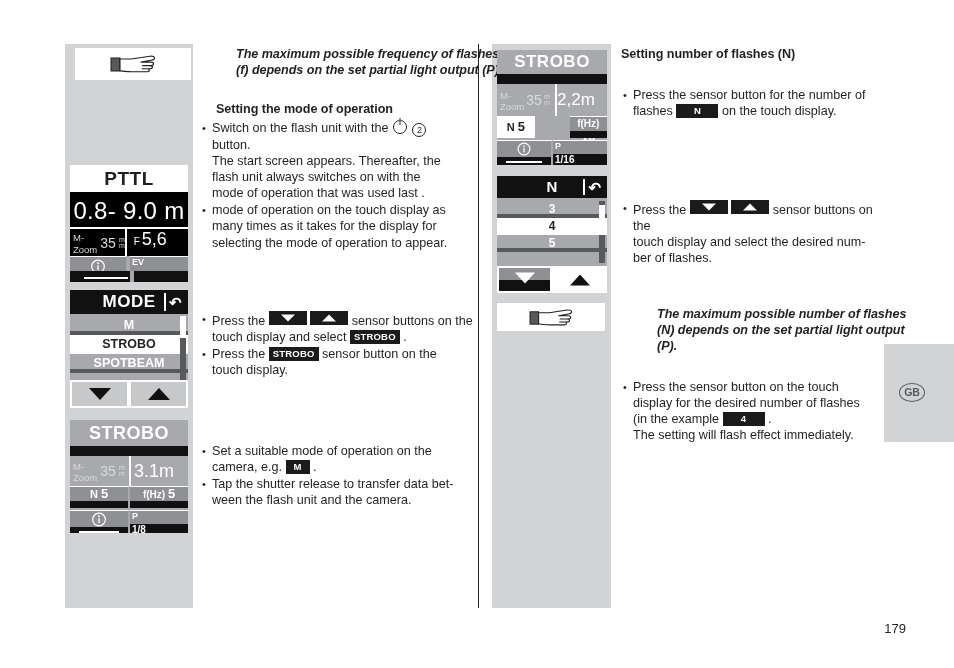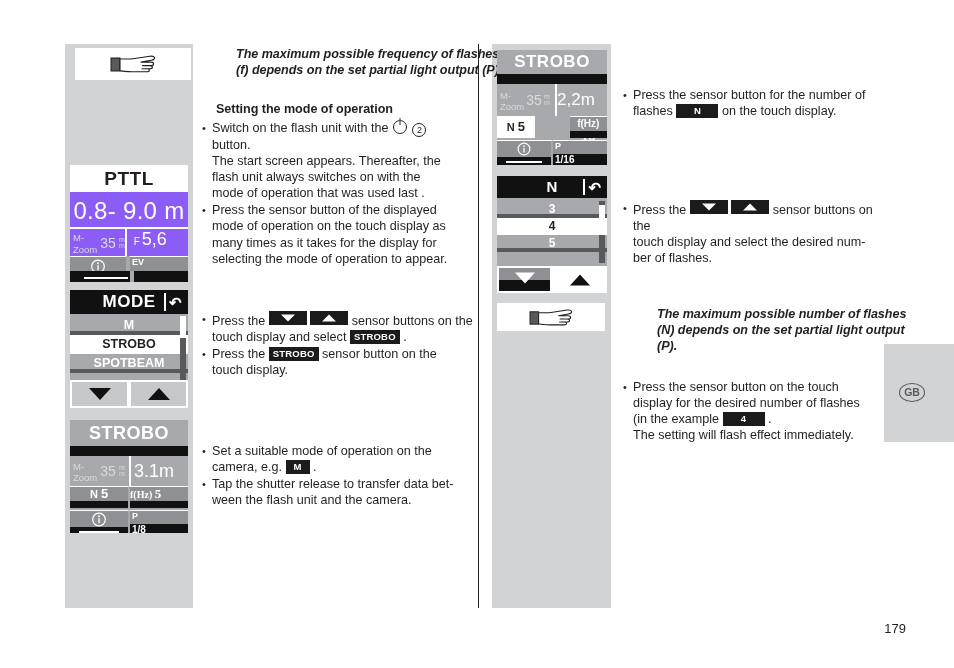--- a/index.html
+++ b/index.html
@@ -138,21 +138,21 @@
   
   .lcd {
     position: absolute;
     background: #a8a9ad;
     box-sizing: border-box;
     font-family: "Liberation Sans", sans-serif;
     overflow: hidden;
   }
 
   
-  #lcd-pttl { left: 70px; top: 165px; width: 118px; height: 117px; background:#8b5cf6; }
+  #lcd-pttl { left: 70px; top: 165px; width: 118px; height: 117px; background:#000000; }
   #lcd-pttl .hdr {
     height: 27px; background:#ffffff; color:#231f20;
     font-size: 19px; font-weight: bold; text-align:center; line-height: 27px;
     letter-spacing: 0.5px;
   }
   #lcd-pttl .dist {
     height: 35px; color:#ffffff; text-align:center;
     font-size: 24px; line-height: 37px; letter-spacing: 0.3px;
   }
   #lcd-pttl .row2 {
@@ -362,21 +362,21 @@
     </div>
     <div class="cellrow" style="height:22px;">
       <div class="cell cell-gray" style="border-top:1.5px solid #fff; border-right:2px solid #a8a9ad;">
         <div style="text-align:center; font-size:11px; font-weight:bold; line-height:13px;">
           <span>N</span>
           <span style="font-size:13px;">5</span>
         </div>
         <div style="position:absolute; left:0; right:0; bottom:0; height:7px; background:#111111;"></div>
       </div>
       <div class="cell cell-gray" style="border-top:1.5px solid #fff;">
-        <div style="text-align:left; font-size:10px; font-weight:bold; line-height:13px;font-family:Liberation Serif, serif;">
+        <div style="text-align:center; font-size:10px; font-weight:bold; line-height:13px;">
           <span>f(Hz)</span>
           <span style="font-size:13px;">5</span>
         </div>
         <div style="position:absolute; left:0; right:0; bottom:0; height:7px; background:#111111;"></div>
       </div>
     </div>
     <div class="cellrow" style="height:25px; margin-top:2px;">
       <div class="cell cell-gray" style="border-top:1.5px solid #fff; border-right:2px solid #a8a9ad;">
         <svg width="15" height="15" viewBox="0 0 15 15" style="position:absolute;left:50%;top:1px;transform:translateX(-50%);">
           <circle cx="7.5" cy="7.5" r="6.3" fill="none" stroke="#ffffff" stroke-width="1.2"></circle>
@@ -402,21 +402,20 @@
     <div class="bullet">
       <span>Switch on the flash unit with the</span>
       <span class="power-glyph"></span>
       <span class="circ-num">2</span>
       <span class="sub">button.</span>
       <span class="sub">The start screen appears. Thereafter, the</span>
       <span class="sub">flash unit always switches on with the</span>
       <span class="sub">mode of operation that was used last .</span>
     </div>
     <div class="bullet">
-      <span class="sub">Press the sensor button of the displayed</span>
       <span class="sub">mode of operation on the touch display as</span>
       <span class="sub">many times as it takes for the display for</span>
       <span class="sub">selecting the mode of operation to appear.</span>
     </div>
   </div>
 
   <div class="bullet-list" style="left:202px; top:311px; width:272px;">
     <div class="bullet">
       <span>Press the</span>
       <span class="chip arrow down"><span></span></span>
@@ -527,20 +526,21 @@
     <svg width="44" height="21" viewBox="0 0 46 22">
       <rect x="1" y="5" width="9" height="13" fill="#58595b" stroke="#231f20" stroke-width="1"></rect>
       <path d="M10 6 L21 6 Q25 5.5 28 5 L40 3.2 Q44 2.8 44.5 4.6 Q45 6.6 41.2 7.3 L31 9.1
                L40.5 9.1 Q43.6 9.1 43.6 10.9 Q43.6 12.6 40.6 12.6 L32.5 12.6
                L39.6 12.6 Q42.4 12.6 42.4 14.2 Q42.4 15.8 39.6 15.8 L32 15.8
                L37 15.8 Q39.3 15.8 39.3 17.2 Q39.3 18.7 37 18.7 L22 18.7
                Q14 18.7 10 17.6 Z" fill="#ffffff" stroke="#231f20" stroke-width="1.1" stroke-linejoin="round"></path>
     </svg>
   </div>
 
+  <div class="txt bold" style="left:621px; top:46px; width:270px;">Setting number of flashes (N)</div>
 
   <div class="bullet-list" style="left:623px; top:87px; width:270px;">
     <div class="bullet">
       <span>Press the sensor button for the number of</span>
       <span class="sub">
         <span>flashes</span>
         <span class="chip wide">N</span>
         <span>on the touch display.</span>
       </span>
     </div>

